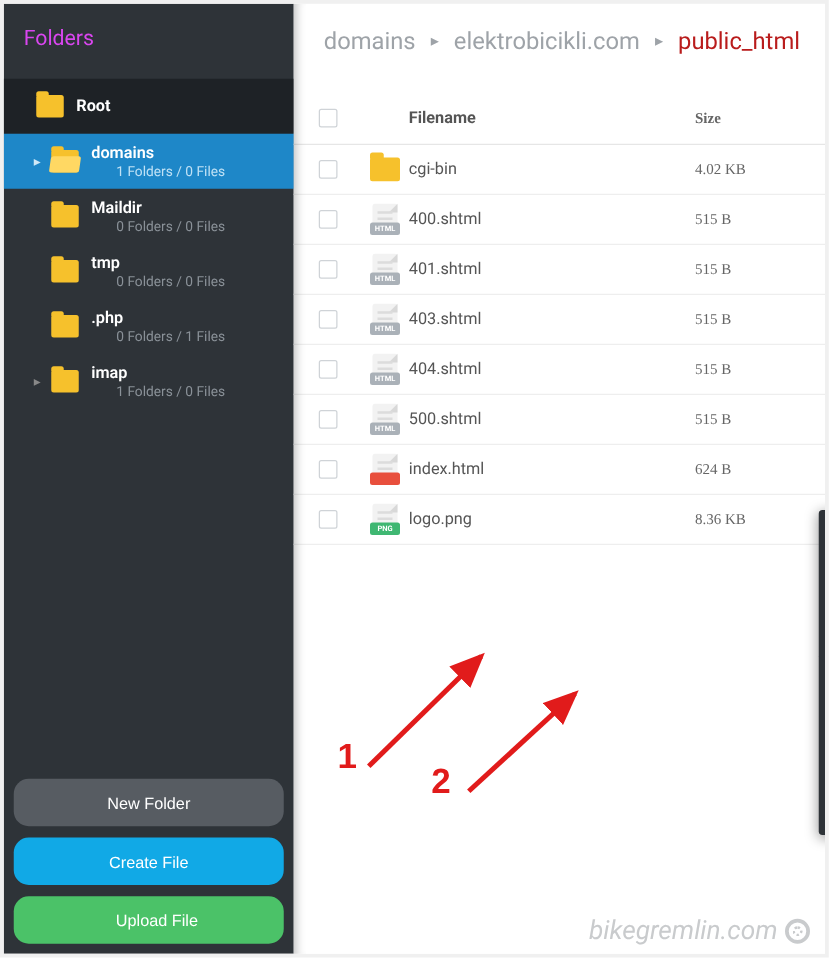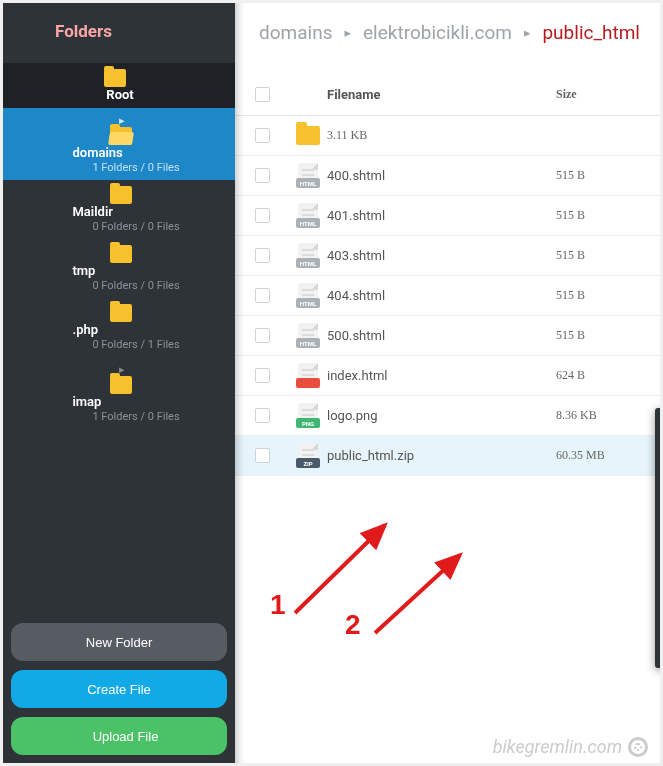--- a/index.html
+++ b/index.html
@@ -1,22 +1,22 @@
 <!DOCTYPE html>
 <html><head>
 <meta charset="utf-8">
 <style>
   * { box-sizing: border-box; margin: 0; padding: 0; }
   body { font-family: -apple-system, "Segoe UI", Roboto, Arial, sans-serif; font-size: 13px; background:#fff; width:663px; height:766px; overflow:hidden; position:relative; border:3px solid #f0f0f0;}
   .wrap { display:flex; height:100%; }
   
   .sidebar { width:233px; background:#2e3338; color:#fff; display:flex; flex-direction:column; position:relative;}
-  .sidebar-header { font-size:17px; font-weight:700; color:#fca5a5; padding:18px 16px 22px;margin-left:36px; }
+  .sidebar-header { font-size:17px; font-weight:400; color:#d946ef; padding:18px 16px 22px; }
   .tree { flex:1; }
-  .tree-item { display:flex; align-items:center; padding:6px 10px 6px 12px; min-height:44px; cursor:pointer;flex-direction:column;}
+  .tree-item { display:flex; align-items:center; padding:6px 10px 6px 12px; min-height:44px; cursor:pointer;}
   .tree-item.root { background:#1e2226; }
   .tree-item.selected { background:#1e87c8; }
   .caret { width:10px; color:#888; font-size:11px; margin-right:4px;}
   .tree-item.selected .caret { color:#cfe8f7; }
   .folder-ic { width:22px; height:18px; background:#f6c12c; border-radius:2px; margin-right:10px; position:relative; flex:none;}
   .folder-ic.open::before { content:""; position:absolute; bottom:0; left:-1px; right:-1px; top:5px; background:#ffd863; border-radius:2px; transform:skewX(-8deg);}
   .folder-ic::after { content:""; position:absolute; top:-3px; left:0; width:10px; height:4px; background:#f6c12c; border-radius:2px 2px 0 0;}
   .tree-label { display:flex; flex-direction:column; }
   .tree-name { font-size:13px; font-weight:600; color:#fff; }
   .tree-sub { font-size:11px; color:#8a9198; margin-top:1px;margin-left:20px;}
@@ -60,21 +60,21 @@
   .fi-file .dots::before, .fi-file .dots::after { content:""; position:absolute; left:0; right:0; height:2px; background:#dcdcdc;}
   .fi-file .dots::after { top:5px;}
   
   .ctx { position:absolute; left:420px; top:405px; width:155px; background:#2e3338; border-radius:3px; box-shadow:0 2px 10px rgba(0,0,0,.4); z-index:50; padding:4px 0;}
   .ctx::before { content:""; position:absolute; left:-7px; top:110px; border:7px solid transparent; border-right-color:#2e3338;}
   .ctx-item { display:flex; align-items:center; gap:10px; height:36px; padding:0 14px; color:#ddd; font-size:12.5px; cursor:pointer;}
   .ctx-item:hover, .ctx-item.hover { color:#fff; text-decoration:underline;}
   
   .arrow { position:absolute; pointer-events:none; }
   .anum { position:absolute; font-size:28px; font-weight:800; color:#e11b1b; font-family:Arial;}
-  .watermark { position:absolute; right:12px; bottom:6px; color:#c9cbcd; font-size:18px; font-style:italic; display:flex; align-items:center; gap:6px;}
+  .watermark { position:absolute; right:12px; bottom:6px; color:#c9cbcd; font-size:21px; font-style:italic; display:flex; align-items:center; gap:6px;}
   .gear { width:20px; height:20px; border:3px solid #c9cbcd; border-radius:50%; position:relative;}
   .gear::before { content:""; position:absolute; inset:3px; border:2px dotted #c9cbcd; border-radius:50%;}
 </style>
 </head>
 <body>
 
 <div class="wrap">
 
   <div class="sidebar">
     <div class="sidebar-header">Folders</div>
@@ -155,21 +155,22 @@
         <div class="col-size">Size</div>
       </div>
       <div id="tbody">
           <div class="row">
             <div class="col-check">
               <div class="chk"></div>
             </div>
             <div class="col-icon">
               <div class="fi-folder"></div>
             </div>
-            <div class="col-size">3.11 KB</div>
+            <div class="col-name">cgi-bin</div>
+            <div class="col-size">4.02 KB</div>
           </div>
           <div class="row">
             <div class="col-check">
               <div class="chk"></div>
             </div>
             <div class="col-icon">
               <div class="fi-file">
                 <div class="dots"></div>
                 <div class="fi-badge b-html">HTML</div>
               </div>
@@ -247,33 +248,20 @@
               <div class="chk"></div>
             </div>
             <div class="col-icon">
               <div class="fi-file">
                 <div class="dots"></div>
                 <div class="fi-badge b-png">PNG</div>
               </div>
             </div>
             <div class="col-name">logo.png</div>
             <div class="col-size">8.36 KB</div>
-          </div>
-          <div class="row highlight">
-            <div class="col-check">
-              <div class="chk"></div>
-            </div>
-            <div class="col-icon">
-              <div class="fi-file">
-                <div class="dots"></div>
-                <div class="fi-badge b-zip">ZIP</div>
-              </div>
-            </div>
-            <div class="col-name">public_html.zip</div>
-            <div class="col-size">60.35 MB</div>
           </div>
         </div>
     </div>
 
     <div class="ctx" id="ctx">
         <div class="ctx-item"></div>
         <div class="ctx-item"></div>
         <div class="ctx-item"></div>
         <div class="ctx-item"></div>
         <div class="ctx-item hover"></div>

